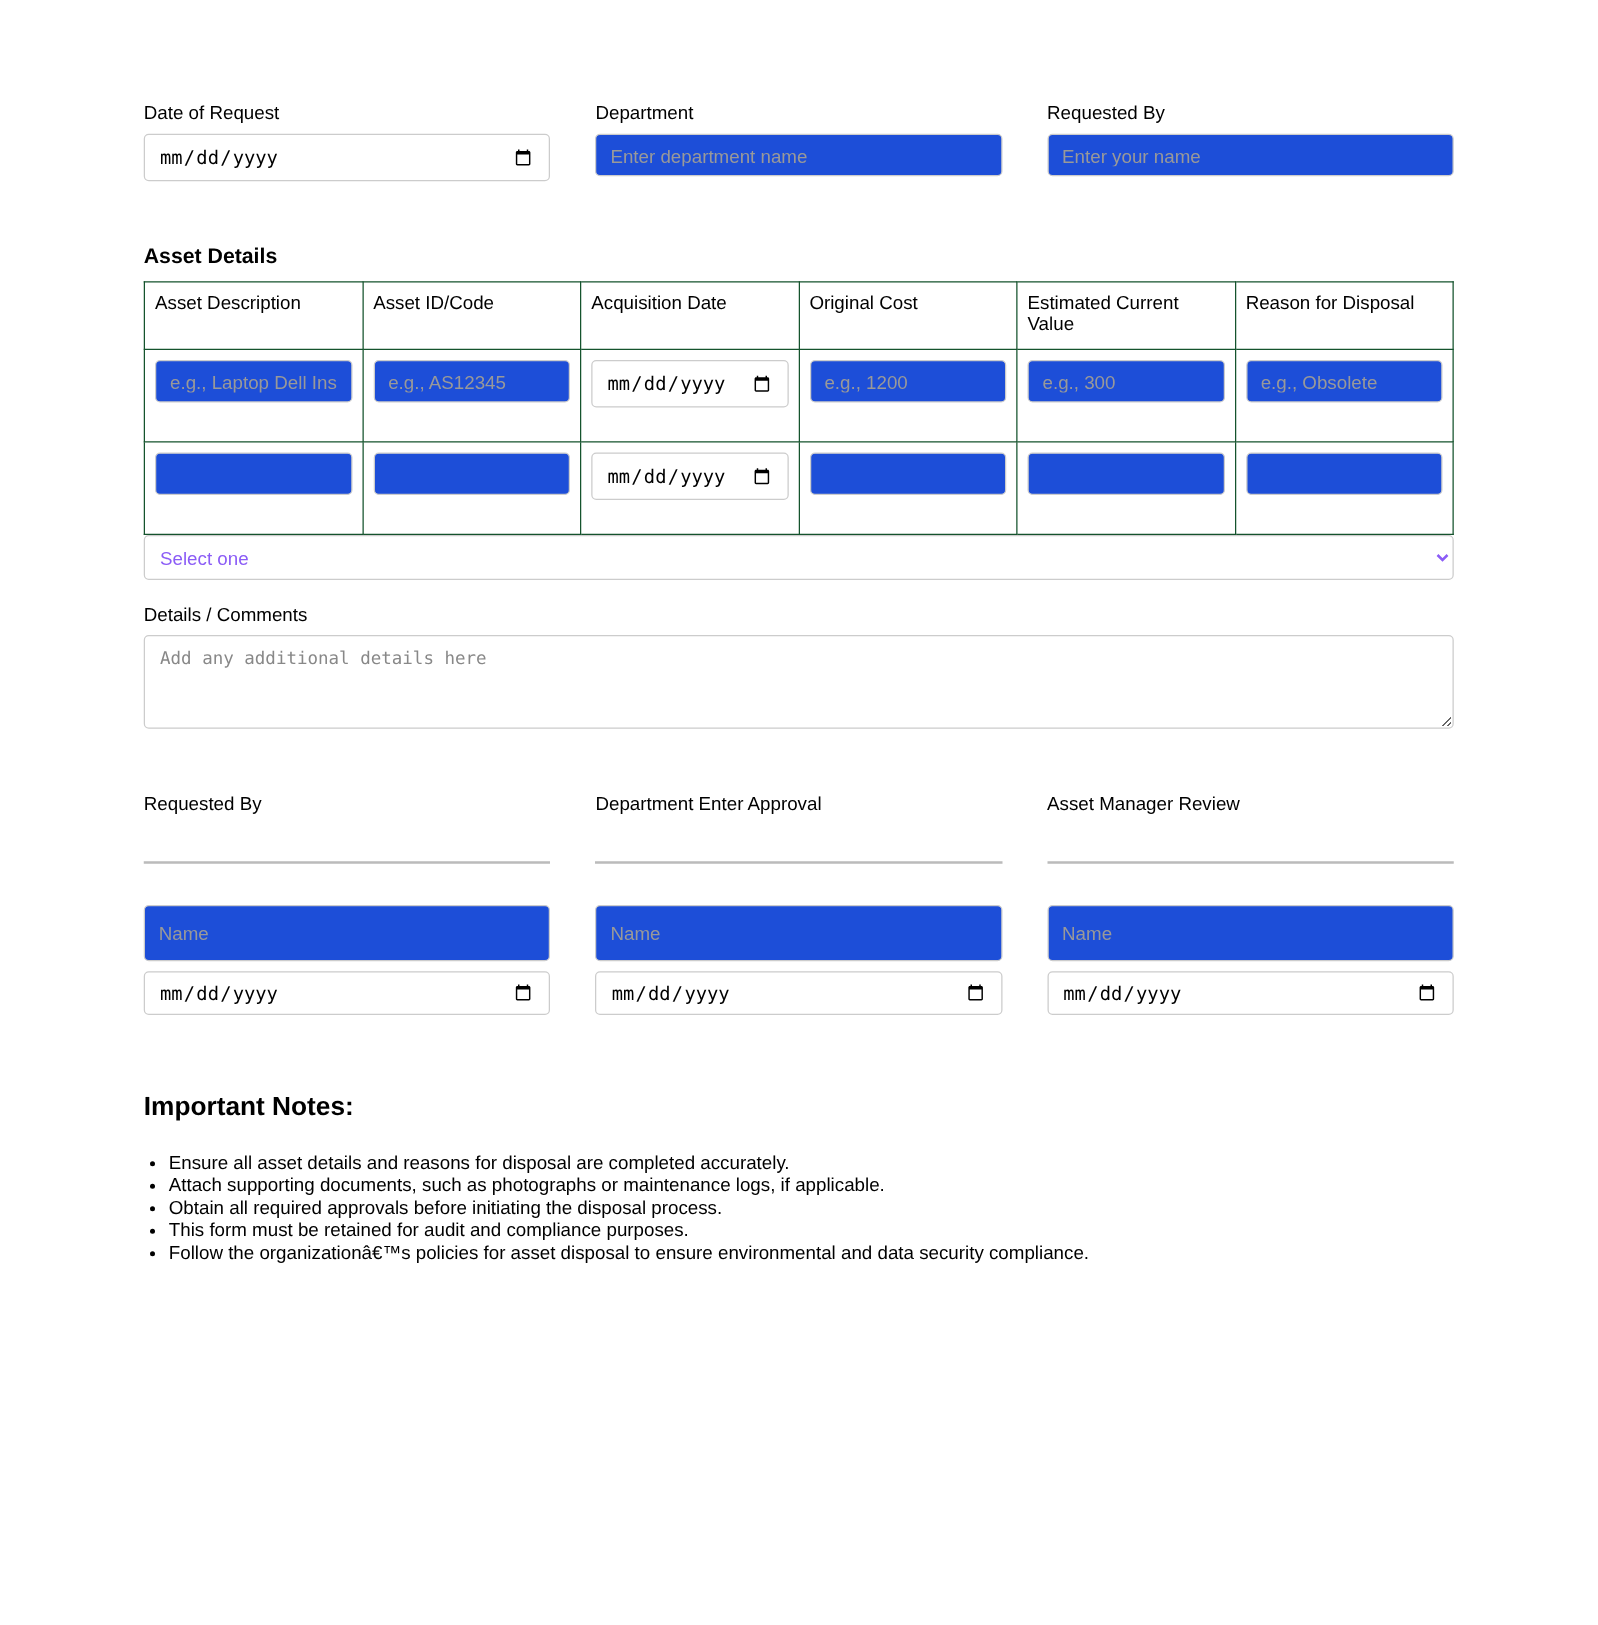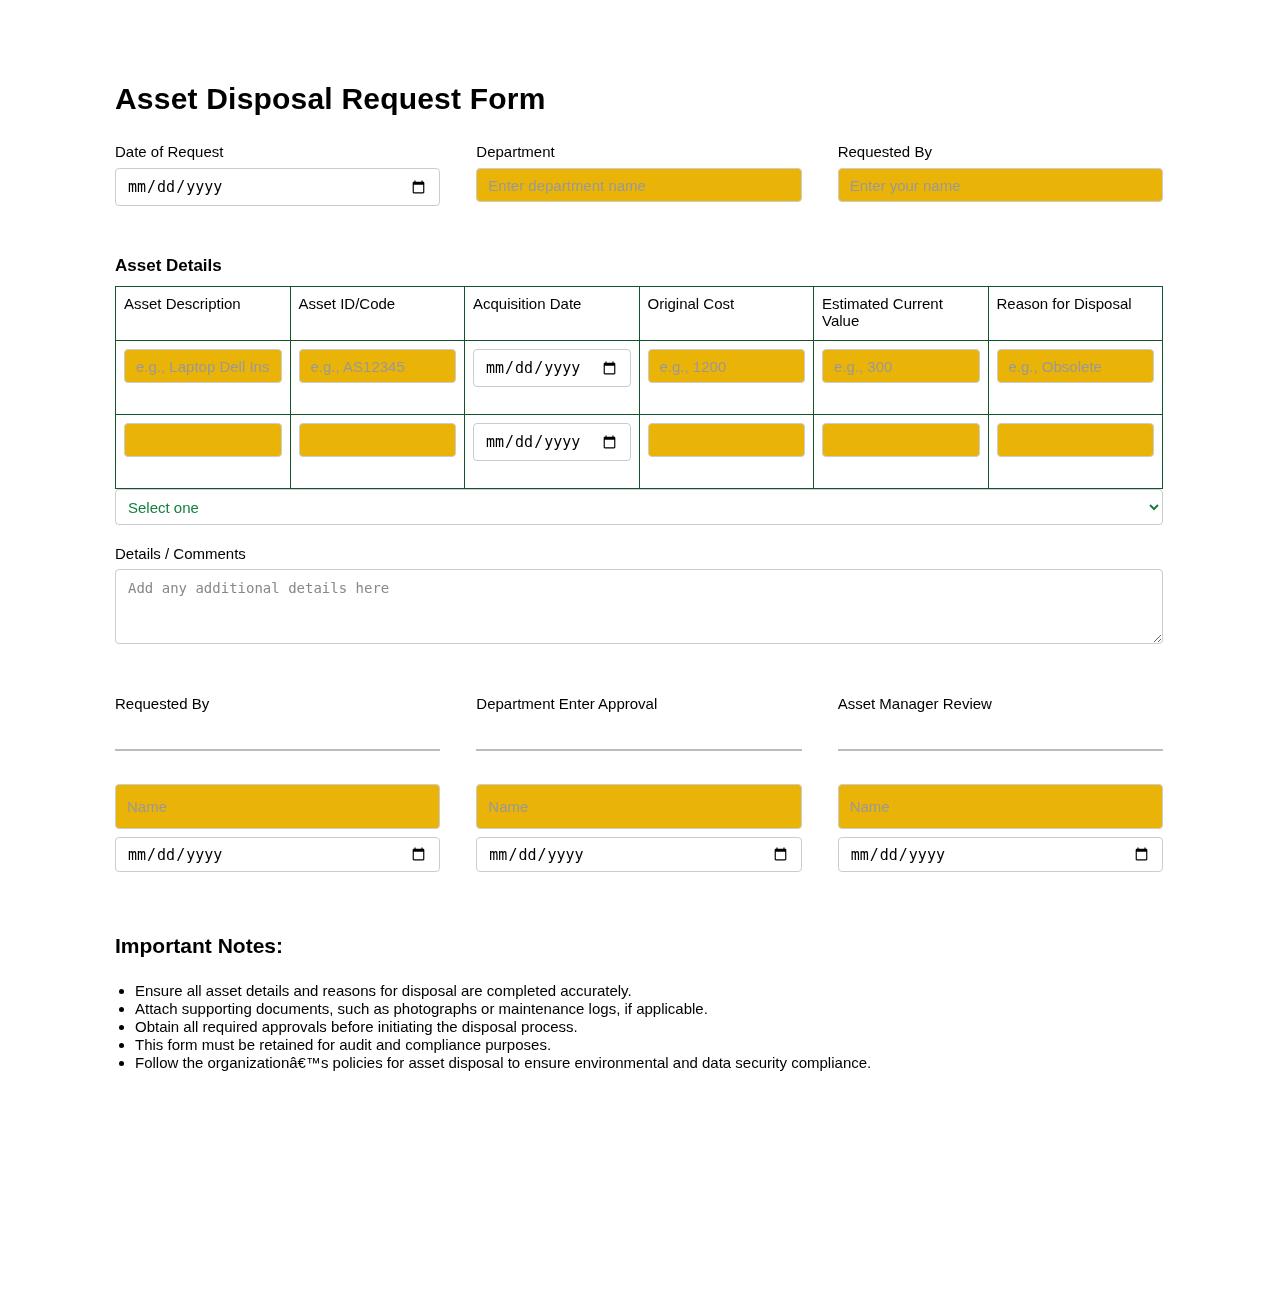--- a/index.html
+++ b/index.html
@@ -34,21 +34,21 @@
   }
   input[type="text"] {
     width: 100%;
     height: 34px;
     padding: 6px 11px;
     font-size: 15px;
     font-family: "Liberation Sans", "DejaVu Sans", sans-serif;
     border: 1px solid #cccccc;
     border-radius: 4px;
     color: #000000;
-    background: #eab308;
+    background: #1d4ed8;
   }
   input[type="text"]::placeholder { color: #999999; opacity: 1; }
   input[type="date"] {
     width: 100%;
     height: 38px;
     padding: 6px 11px;
     font-size: 15px;
     font-family: "DejaVu Sans Mono", monospace;
     border: 1px solid #cccccc;
     border-radius: 4px;
@@ -85,21 +85,21 @@
   }
   select.method-select {
     width: 100%;
     height: 36px;
     font-size: 15px;
     font-family: "Liberation Sans", "DejaVu Sans", sans-serif;
     padding: 0 8px;
     border: 1px solid #cccccc;
     border-radius: 4px;
     background: #ffffff;
-    color: #15803d;
+    color: #8b5cf6;
   }
   .comments-label {
     font-size: 15px;
     margin: 20px 0 7px 0;
   }
   textarea.comments-area {
     width: 100%;
     height: 75px;
     padding: 10px 12px;
     font-size: 14px;
@@ -135,21 +135,20 @@
     font-size: 15px;
     line-height: 1.2;
   }
   ul.notes-list li { margin: 0; padding: 0; }
 </style>
 </head>
 <body>
 
 <div class="container">
 
-  <h1 class="page-title">Asset Disposal Request Form</h1>
 
   <div class="grid3">
     <div class="field">
       <label class="field-label">Date of Request</label>
       <input type="date" style="">
     </div>
     <div class="field">
       <label class="field-label">Department</label>
       <input type="text" placeholder="Enter department name" style="">
     </div>

